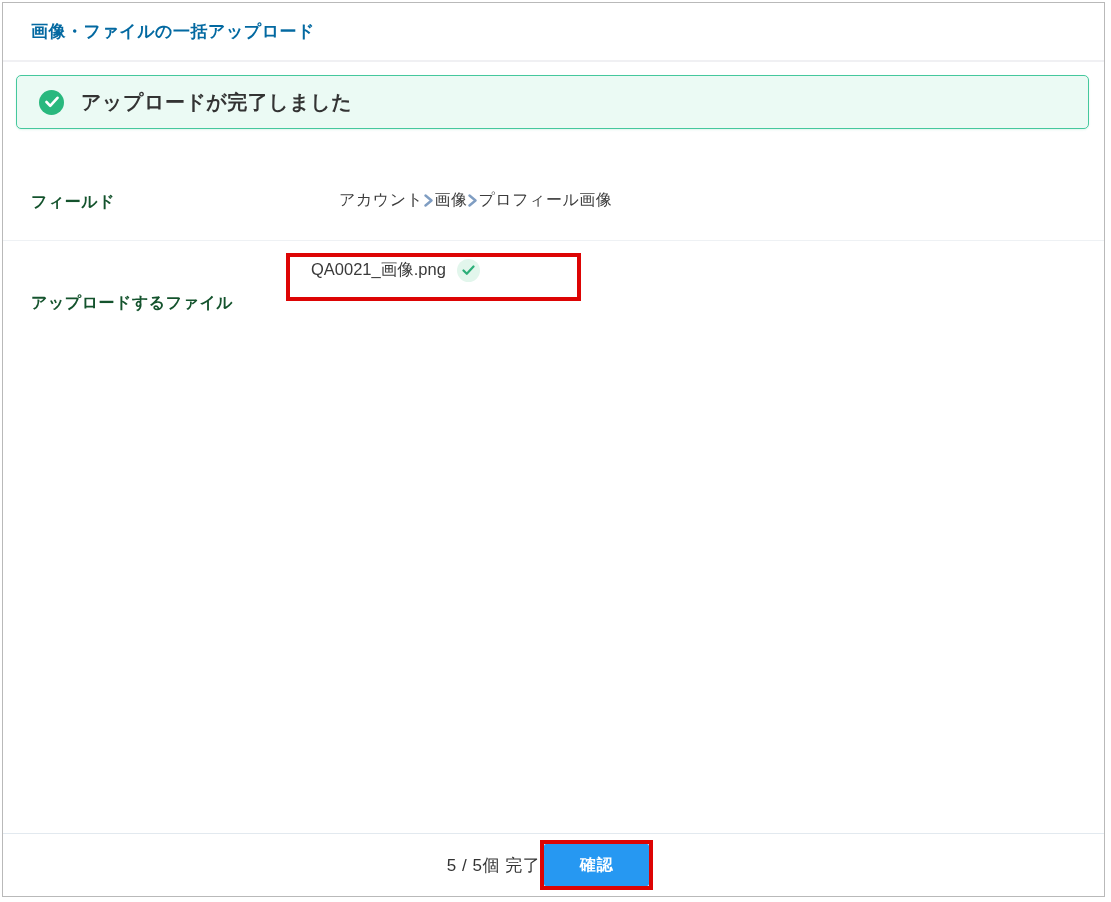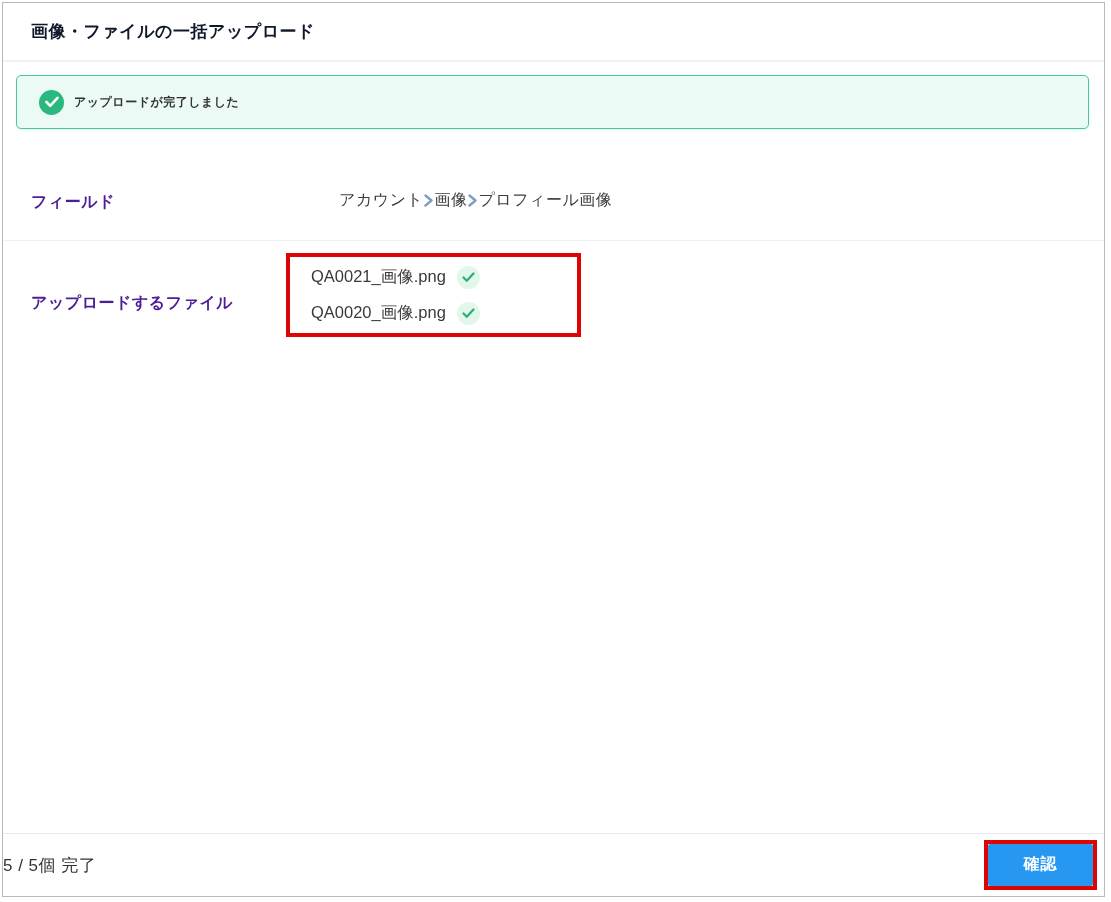--- a/index.html
+++ b/index.html
@@ -12,77 +12,77 @@
     position:absolute;left:2px;top:2px;width:1101px;height:893px;
     border:1px solid #b9b9b9;background:#ffffff;box-sizing:content-box;
   }
   
   .title-bar{
     position:absolute;left:0;top:0;right:0;height:59px;
     border-bottom:2px solid #f0f0f3;
     display:flex;align-items:center;padding-left:28px;box-sizing:border-box;
   }
   .title-bar h1{
-    margin:0;font-size:17px;font-weight:bold;color:#0f172a;letter-spacing:.5px;
+    margin:0;font-size:17px;font-weight:bold;color:#0369a1;letter-spacing:.5px;
   }
   
   .banner{
     position:absolute;left:13px;right:15px;top:72px;height:54px;
     background:#ebfaf4;border:1px solid #45c89d;border-radius:5px;
     box-shadow:0 1px 2px rgba(60,190,150,.15);
     display:flex;align-items:center;padding-left:22px;box-sizing:border-box;
   }
   .check-circle{
     width:25px;height:25px;border-radius:50%;background:#29b87e;
     display:flex;align-items:center;justify-content:center;flex:0 0 auto;
   }
-  .banner-msg{margin-left:10px;font-size:12px;font-weight:bold;color:#333333;letter-spacing:.5px;}
+  .banner-msg{margin-left:17px;font-size:20px;font-weight:bold;color:#333333;letter-spacing:.5px;}
   
-  .row-label{font-size:16px;font-weight:bold;color:#4c1d95;letter-spacing:.5px;}
+  .row-label{font-size:16px;font-weight:bold;color:#14532d;letter-spacing:.5px;}
   .field-row{
     position:absolute;left:0;right:0;top:126px;height:112px;
     border-bottom:1px solid #eef1f4;box-sizing:border-box;
   }
   .field-row .row-label{position:absolute;left:28px;top:63px;}
   .breadcrumb{
     position:absolute;left:336px;top:61px;
     display:flex;align-items:center;font-size:16px;color:#3c3c3c;letter-spacing:.5px;
   }
   .crumb{white-space:nowrap;}
   .chev{display:inline-flex;align-items:center;}
   
   .files-row{position:absolute;left:0;right:0;top:238px;height:220px;}
   .files-row .row-label{position:absolute;left:28px;top:27px;margin-top:25px;}
   .annotation-box{
     position:absolute;left:283px;top:12px;width:266px;
     border:4px solid #dd0404;background:transparent;
     padding:2px 0 2px 21px;
   }
   .file-item{
-    height:36px;display:flex;align-items:center;
+    height:36px;display:flex;
     font-size:16.5px;color:#3a3a3a;
   }
   .file-name{white-space:nowrap;}
   .mini-check{
     width:23px;height:23px;border-radius:50%;background:#e2f6ec;
     display:flex;align-items:center;justify-content:center;margin-left:11px;flex:0 0 auto;
   }
   
   .footer{
     position:absolute;left:0;right:0;bottom:0;height:63px;
     border-top:1px solid #e2e9ef;
-    display:flex;align-items:center;justify-content:space-between;
+    display:flex;align-items:center;justify-content:center;
     padding-right:7px;box-sizing:border-box;
   }
   .progress-text{font-size:17px;color:#333333;letter-spacing:.5px;white-space:nowrap;}
   .btn-annotation{border:4px solid #dd0404;line-height:0;}
   .confirm-btn{
     width:105px;height:42px;border:none;border-radius:2px;
     background:#2698f2;color:#ffffff;font-size:16px;font-weight:bold;
-    font-family:Liberation Mono, monospace;letter-spacing:1px;
+    font-family:Liberation Sans, sans-serif;letter-spacing:1px;
     cursor:pointer;line-height:42px;padding:0;
   }
 </style>
 </head>
 <body>
 
 <div class="modal">
 
   <div class="title-bar">
     <h1>画像・ファイルの一括アップロード</h1>
@@ -121,28 +121,20 @@
 
     <div class="annotation-box">
       <div class="file-item">
         <span class="file-name">QA0021_画像.png</span>
         <span class="mini-check">
           <svg width="13" height="11" viewBox="0 0 13 11" aria-hidden="true">
             <polyline points="1.5,5.5 4.8,8.8 11.5,1.5" fill="none" stroke="#2bae78" stroke-width="2.2" stroke-linecap="round" stroke-linejoin="round"></polyline>
           </svg>
         </span>
       </div>
-      <div class="file-item">
-        <span class="file-name">QA0020_画像.png</span>
-        <span class="mini-check">
-          <svg width="13" height="11" viewBox="0 0 13 11" aria-hidden="true">
-            <polyline points="1.5,5.5 4.8,8.8 11.5,1.5" fill="none" stroke="#2bae78" stroke-width="2.2" stroke-linecap="round" stroke-linejoin="round"></polyline>
-          </svg>
-        </span>
-      </div>
     </div>
   </div>
 
   <div class="footer">
     <span class="progress-text">5 / 5個 完了</span>
     <div class="btn-annotation">
       <button class="confirm-btn">確認</button>
     </div>
   </div>
 

